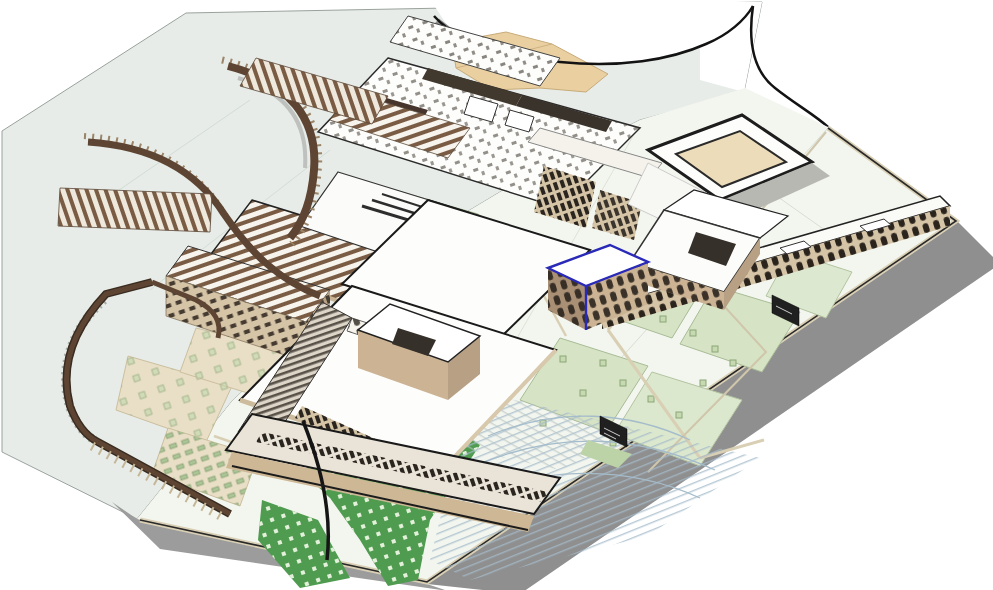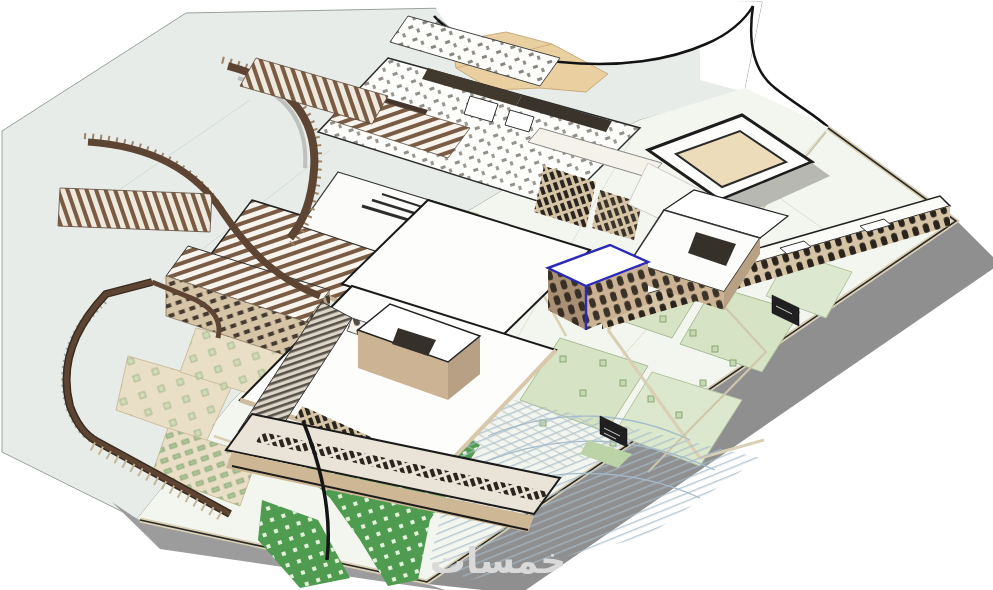--- a/index.html
+++ b/index.html
@@ -296,14 +296,13 @@
 
   <g fill="none">
     <path d="M 104,300 C 70,330 58,370 70,408 C 78,428 88,438 96,440" stroke="#a9aea9" stroke-width="9" stroke-dasharray="2 4"></path>
     <path d="M 152,282 L 106,294 C 72,330 60,368 70,406 C 78,428 90,438 98,442 L 230,514" stroke="#3a2c20" stroke-width="8"></path>
     <path d="M 152,282 L 106,294 C 72,330 60,368 70,406 C 78,428 90,438 98,442 L 230,514" style="stroke:var(--c-pergola,#5e4533)" stroke-width="5"></path>
     <path d="M 152,282 L 196,300 C 215,310 222,322 218,338" style="stroke:var(--c-pergola,#5e4533)" stroke-width="5"></path>
     <path d="M 92,446 L 224,518" stroke="#c5b697" stroke-width="9" stroke-dasharray="2 7"></path>
   </g>
 </svg>
 
-<div class="watermark">خمسات</div>
 </div>
 
 </body></html>

